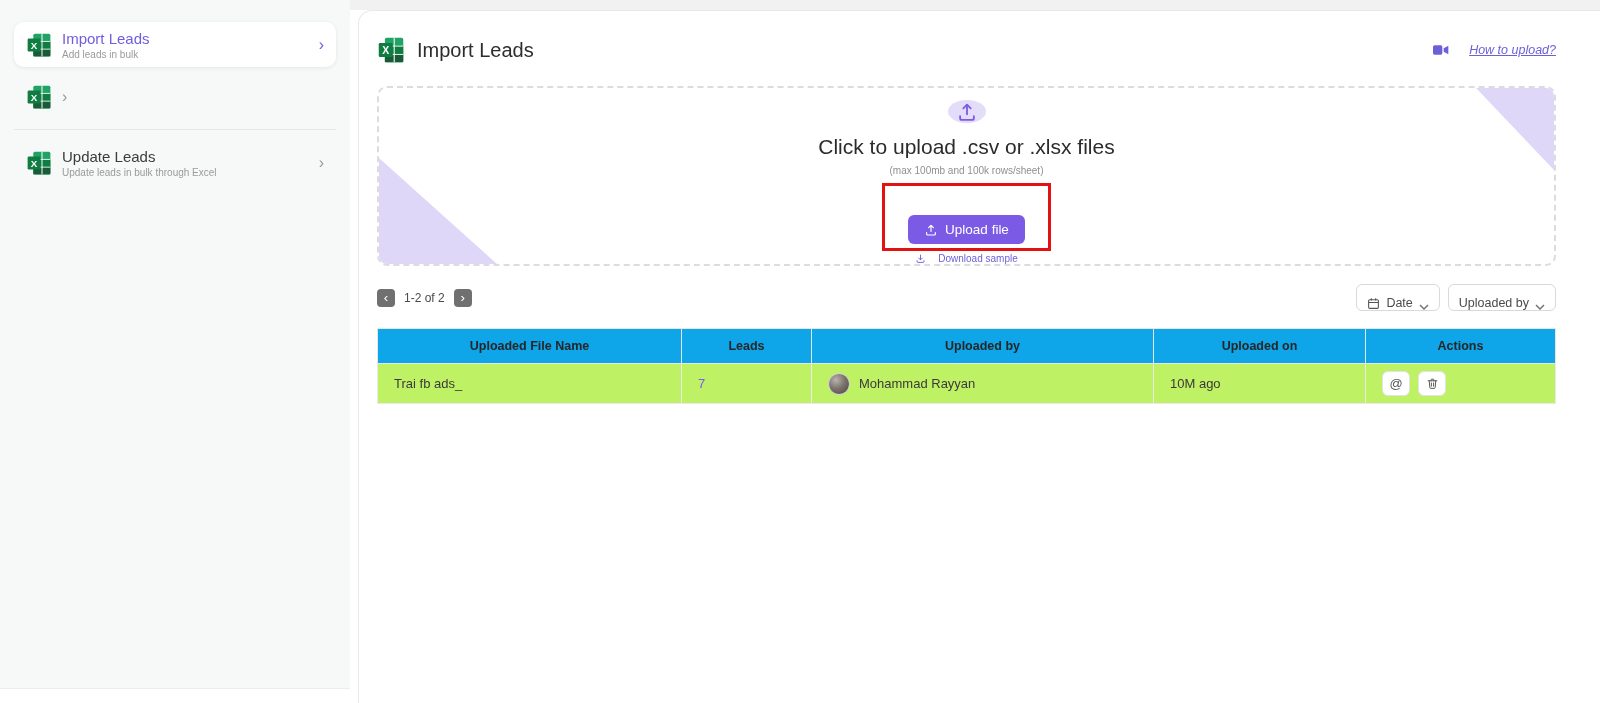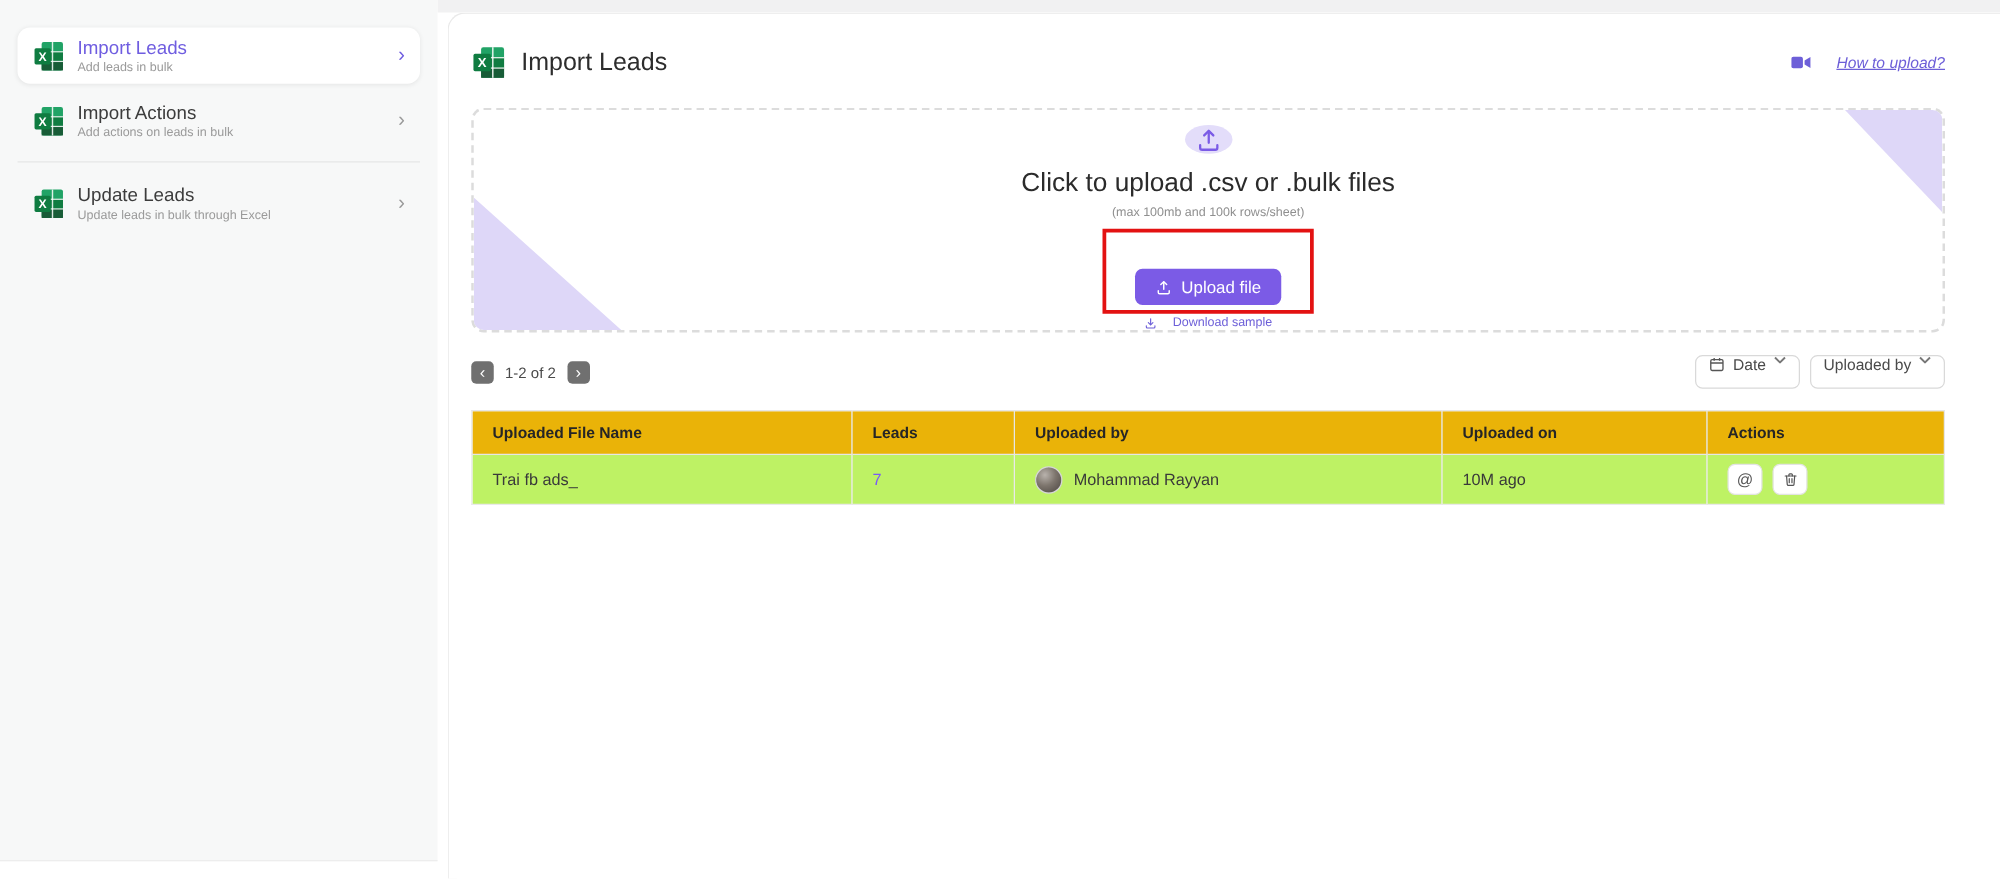--- a/index.html
+++ b/index.html
@@ -77,32 +77,32 @@
   
   .toolbar { display:flex; align-items:center; margin-top:18px; height:27px; }
   .pager { display:flex; align-items:center; gap:9px; }
   .pager-btn {
     width:18px; height:18px; border:none; border-radius:4px; background:#707070;
     color:#fff; display:flex; align-items:center; justify-content:center; cursor:pointer;
   }
   .pager-text { font-size:12px; color:#4a4a4a; }
   .filters { margin-left:auto; display:flex; gap:8px; }
   .filter-btn {
-    display:flex; align-items:flex-start; gap:6px; height:27px; padding:0 10px;
+    display:flex; align-items:flex-end; gap:6px; height:27px; padding:0 10px;
     background:#fff; border:1px solid #d9d9d9; border-radius:6px;
     font-size:12.5px; color:#4a4a4a; cursor:pointer;
     font-family:"Liberation Sans",sans-serif;
   }
   
   table.uploads {
     margin-top:17px; width:1178px; border-collapse:collapse; table-layout:fixed;
   }
   .uploads th {
-    background:#eab308; border:1px solid #e6e6e6; height:35px;
-    font-size:12.5px; color:#262626; text-align:left; padding:0 16px; font-weight:700;
+    background:#0ea5e9; border:1px solid #e6e6e6; height:35px;
+    font-size:12.5px; color:#262626; text-align:center; padding:0 16px; font-weight:700;
   }
   .uploads td {
     border:1px solid #e9e9e9; height:40px; font-size:13px; color:#3a3a3a;
     padding:0 16px; background:#bef264;
   }
   .leads-link { color:#7a5af5; text-decoration:none; cursor:pointer; }
   .uploader { display:flex; align-items:center; gap:9px; }
   .avatar {
     width:22px; height:22px; border-radius:50%;
     background:radial-gradient(circle at 35% 30%, #b9b3ad 0%, #7d756d 45%, #4a443f 100%);
@@ -162,24 +162,20 @@
       <div class="side-title">Import Leads</div>
       <div class="side-sub">Add leads in bulk</div>
     </div>
     <span class="side-chev">›</span>
   </div>
 
   <div class="side-item">
     <svg class="xls-icon" viewBox="0 0 32 32">
         <use href="#excel-glyph"></use>
       </svg>
-    <div class="side-texts">
-      <div class="side-title">Import Actions</div>
-      <div class="side-sub">Add actions on leads in bulk</div>
-    </div>
     <span class="side-chev">›</span>
   </div>
 
   <div class="side-divider"></div>
 
   <div class="side-item">
     <svg class="xls-icon" viewBox="0 0 32 32">
         <use href="#excel-glyph"></use>
       </svg>
     <div class="side-texts">
@@ -209,21 +205,21 @@
 
   <section class="dropzone">
     <div class="tri-bl"></div>
     <div class="tri-tr"></div>
 
     <div class="upload-badge">
       <svg width="22" height="22" viewBox="0 0 24 24" stroke="#7b5be6">
           <use href="#upload-glyph"></use>
         </svg>
     </div>
-    <div class="dz-heading">Click to upload .csv or .bulk files</div>
+    <div class="dz-heading">Click to upload .csv or .xlsx files</div>
     <div class="dz-sub">(max 100mb and 100k rows/sheet)</div>
 
     <div class="highlight-box">
       <button class="upload-btn">
         <svg width="14" height="14" viewBox="0 0 24 24" stroke="#ffffff">
             <use href="#upload-glyph"></use>
           </svg>
         <span>Upload file</span>
       </button>
     </div>

